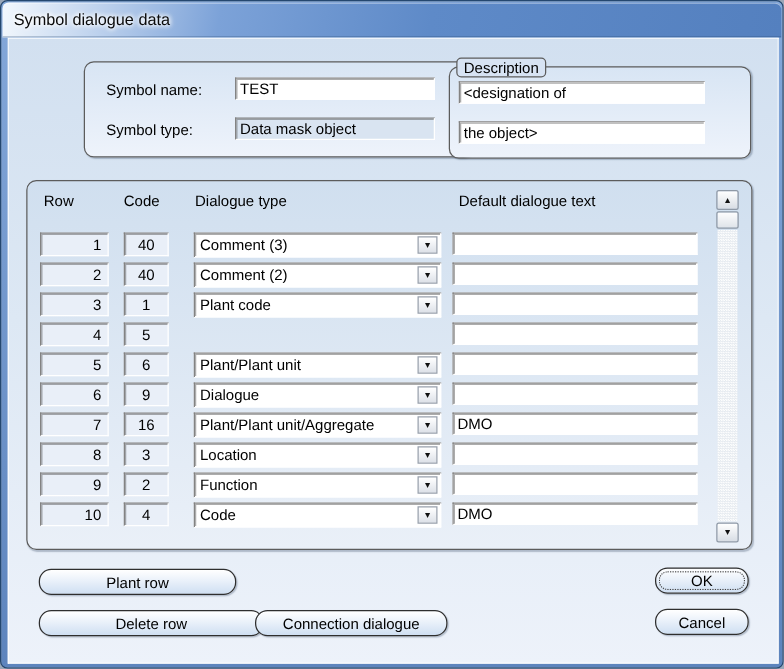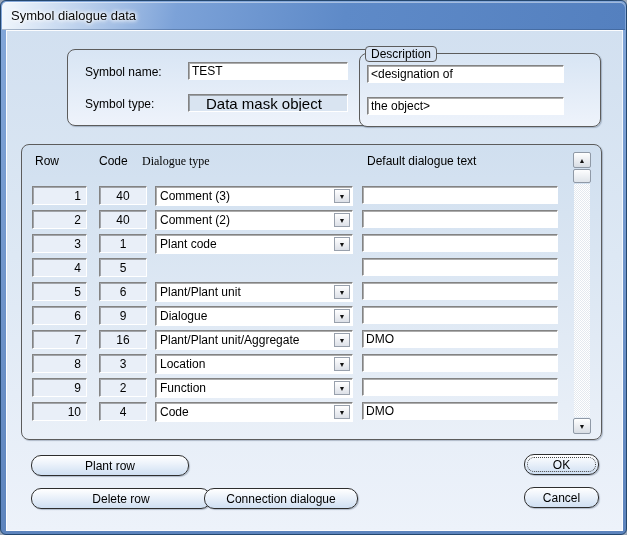--- a/index.html
+++ b/index.html
@@ -49,34 +49,34 @@
 
   .sunken{
     border:1px solid; border-color:#838383 #ffffff #ffffff #838383;
     box-shadow: inset 1px 1px 0 rgba(90,90,90,.5);
   }
   input.tfield{
     position:absolute; height:18px; background:#fff; font-family:"Liberation Sans",sans-serif;
     font-size:12px; padding:0 3px; outline:none; border-radius:0;
   }
   .ro-field{
-    position:absolute; height:18px; background:#d9e4f1; font-size:15px;
-    padding:1px 17px; line-height:15px; overflow:hidden; white-space:nowrap;
+    position:absolute; height:18px; background:#d9e4f1; font-size:12px;
+    padding:1px 3px; line-height:15px; overflow:hidden; white-space:nowrap;
   }
 
   .hdr{ top:9px; }
 
   .rows{ position:absolute; left:0; top:41px; width:100%; }
   .trow{ position:relative; height:20px; margin-bottom:4px; }
   .numbox{
     position:absolute; top:0; height:19px; background:#e9eff8; font-size:12px;
     line-height:16px; overflow:hidden;
   }
   .rowbox{ left:10px; width:55px; text-align:right; padding:1px 5px 0 0; }
-  .codebox{ left:77px; width:48px; text-align:center; padding-top:1px; }
+  .codebox{ left:77px; width:36px; text-align:center; padding-top:1px; }
   .combo{
     position:absolute; left:133px; top:0; width:198px; height:20px; background:#fff;
   }
   .combo .combo-text{
     position:absolute; left:4px; top:2px; right:20px; font-size:12px; line-height:15px;
     white-space:nowrap; overflow:hidden;
   }
   .combo .combo-btn{
     position:absolute; right:2px; top:2px; bottom:2px; width:16px;
     border:1px solid #98a0ac; background:linear-gradient(to bottom,#ffffff,#dde1e8);
@@ -135,21 +135,21 @@
 
     <div class="group desc-group">
       <span class="group-tab">Description</span>
       <input class="tfield sunken" style="left: 7px; top: 43px; width: 197px;" value="the object&gt;">
       <input class="tfield sunken" style="left: 7px; top: 11px; width: 197px;" value="&lt;designation of">
     </div>
 
     <div class="group table-group">
       <span class="lbl hdr" style="left:13px;">Row</span>
       <span class="lbl hdr" style="left:77px;">Code</span>
-      <span class="lbl hdr" style="left:120px;font-family:Liberation Serif, serif;">Dialogue type</span>
+      <span class="lbl hdr" style="left:134px;">Dialogue type</span>
       <span class="lbl hdr" style="left:345px;">Default dialogue text</span>
 
       <div class="rows">
           <div class="trow">
     <div class="numbox rowbox sunken">1</div>
     <div class="numbox codebox sunken">40</div>
     <div class="combo sunken">
       <span class="combo-text">Comment (3)</span>
       <span class="combo-btn">
         <span class="arrow-glyph">▼</span>

